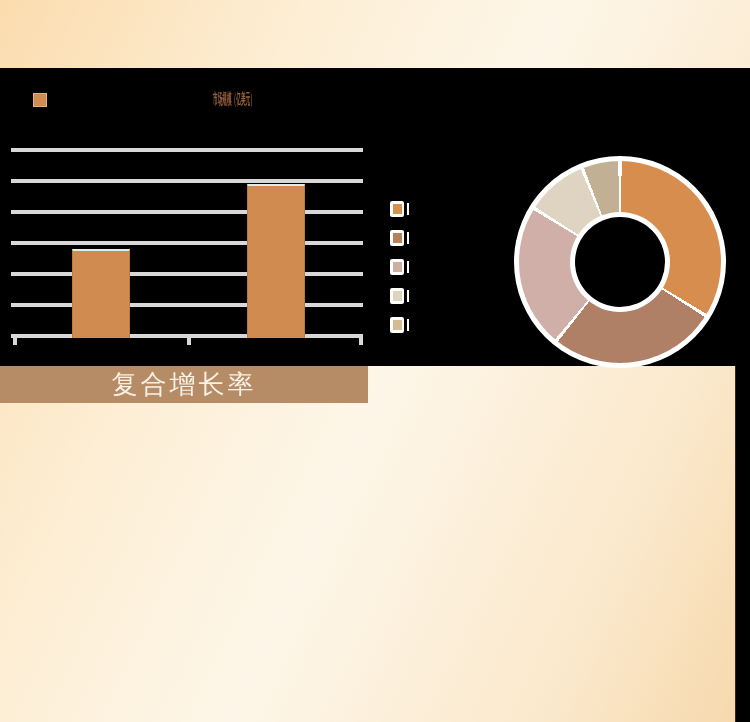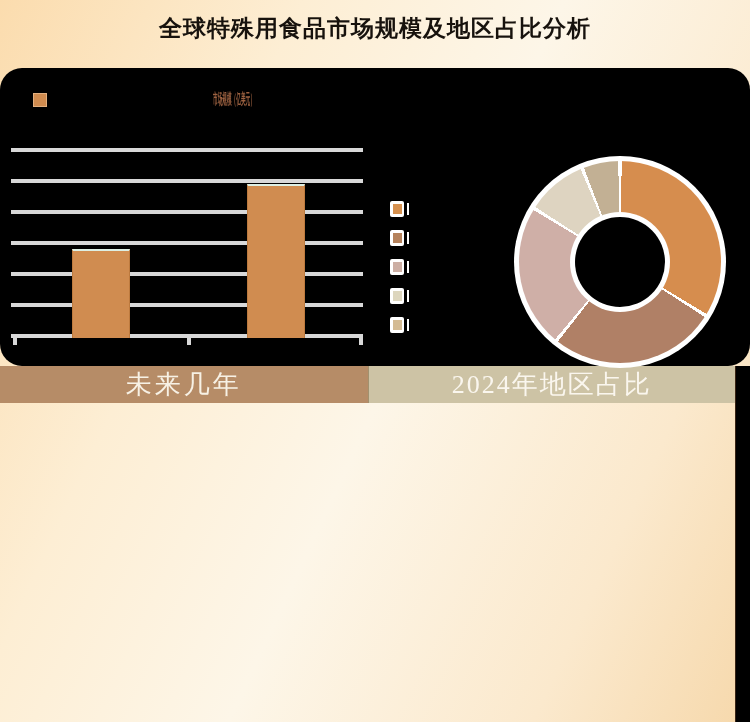--- a/index.html
+++ b/index.html
@@ -1,21 +1,21 @@
 <!DOCTYPE html>
 <html><head>
 <meta charset="utf-8">
 <style>
   html,body{margin:0;padding:0;}
   .page{position:relative;width:750px;height:722px;overflow:hidden;
         background:linear-gradient(115deg,#fbdcae 0%,#fdeed4 28%,#fdf6e8 52%,#fbe9cd 80%,#f6d8ab 100%);
         font-family:"Liberation Serif","DejaVu Serif",serif;}
   .title{position:absolute;top:13px;left:0;width:750px;text-align:center;
          font-size:23px;font-weight:600;color:#17120d;letter-spacing:1px;}
-  .band{position:absolute;left:0;top:68px;width:750px;height:298px;background:#000;border-radius:22px;}
+  .band{position:absolute;left:0;top:68px;width:750px;height:298px;background:#000;}
   .right-strip{position:absolute;left:735px;top:366px;width:15px;height:356px;background:#000;
                border-left:1px solid #3a2414;}
   
   .bl-swatch{position:absolute;left:33px;top:25px;width:14px;height:14px;background:#d08c50;
              box-shadow:0 0 0 1px #e3b07f inset;}
   .bl-label{position:absolute;left:213px;top:22px;font-size:15px;font-weight:bold;color:#9c6140;
             white-space:nowrap;transform:scaleX(0.31);transform-origin:0 50%;}
   
   .plot{position:absolute;left:11px;top:80px;width:352px;height:192px;}
   .gl{position:absolute;left:0;width:352px;height:4px;background:#d8d8d8;}
@@ -42,21 +42,20 @@
                 color:#faf6ee;font-size:26px;letter-spacing:2px;border-left:1px solid #a1916f;}
   
   .paragraph{position:absolute;left:10px;top:508px;width:732px;font-size:17.6px;line-height:29px;
              color:#20130a;font-weight:bold;white-space:pre-line;}
 </style>
 </head>
 <body>
 
 <div class="page">
 
-  <div class="title">全球特殊用食品市场规模及地区占比分析</div>
 
   <div class="band">
     <span class="bl-swatch"></span>
     <span class="bl-label">市场规模（亿美元）</span>
 
     <div class="plot">
         <div class="gl" style="top: 0px; background: rgb(216, 216, 216);"></div>
         <div class="gl" style="top: 31px; background: rgb(216, 216, 216);"></div>
         <div class="gl" style="top: 62px; background: rgb(216, 216, 216);"></div>
         <div class="gl" style="top: 93px; background: rgb(216, 216, 216);"></div>
@@ -105,20 +104,19 @@
 
     <div class="donut">
       <div class="donut-ring"></div>
       <div class="donut-pie" style="background: conic-gradient(rgb(255, 255, 255) 0deg, rgb(255, 255, 255) 1deg, rgb(214, 141, 78) 1deg, rgb(214, 141, 78) 121deg, rgb(255, 255, 255) 121deg, rgb(255, 255, 255) 122deg, rgb(255, 255, 255) 122deg, rgb(255, 255, 255) 123deg, rgb(176, 128, 102) 123deg, rgb(176, 128, 102) 218deg, rgb(255, 255, 255) 218deg, rgb(255, 255, 255) 219deg, rgb(255, 255, 255) 219deg, rgb(255, 255, 255) 220deg, rgb(207, 175, 167) 220deg, rgb(207, 175, 167) 301deg, rgb(255, 255, 255) 301deg, rgb(255, 255, 255) 302deg, rgb(255, 255, 255) 302deg, rgb(255, 255, 255) 303deg, rgb(222, 212, 193) 303deg, rgb(222, 212, 193) 337deg, rgb(255, 255, 255) 337deg, rgb(255, 255, 255) 338deg, rgb(255, 255, 255) 338deg, rgb(255, 255, 255) 339deg, rgb(194, 176, 148) 339deg, rgb(194, 176, 148) 359deg, rgb(255, 255, 255) 359deg, rgb(255, 255, 255) 360deg);"></div>
       <div class="donut-hole-ring"></div>
       <div class="donut-hole"></div>
     </div>
   </div>
 
   <div class="banners">
-    <div class="banner-left">未来几年</div>
-    <div class="banner-right">2024年地区占比</div>
+    <div class="banner-left">复合增长率</div>
   </div>
 
   <div class="right-strip"></div>
 
 
 </div>
 
 </body></html>

